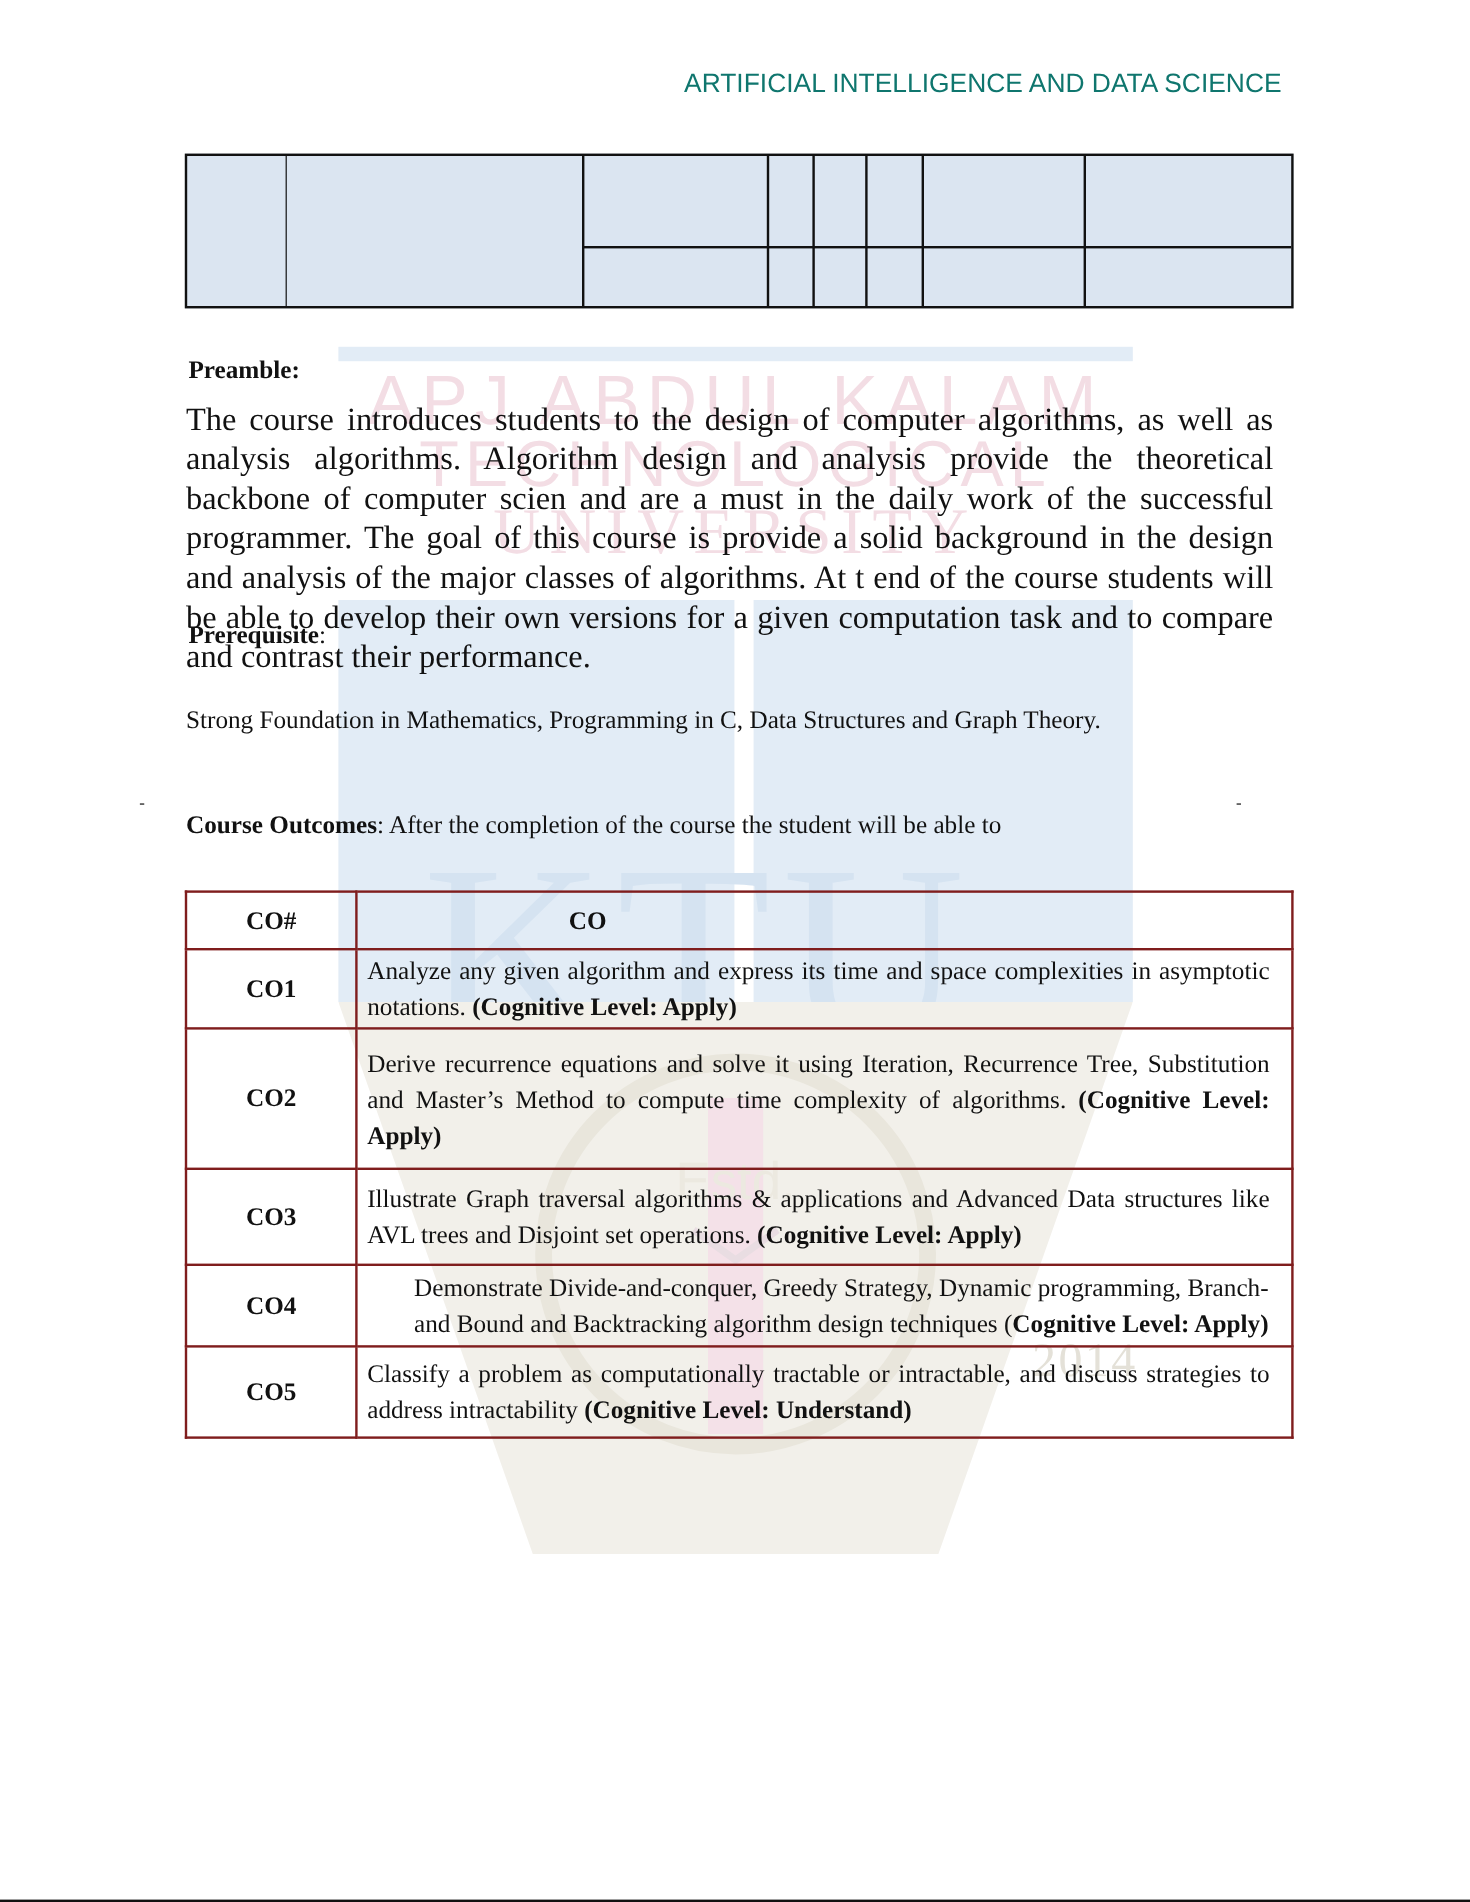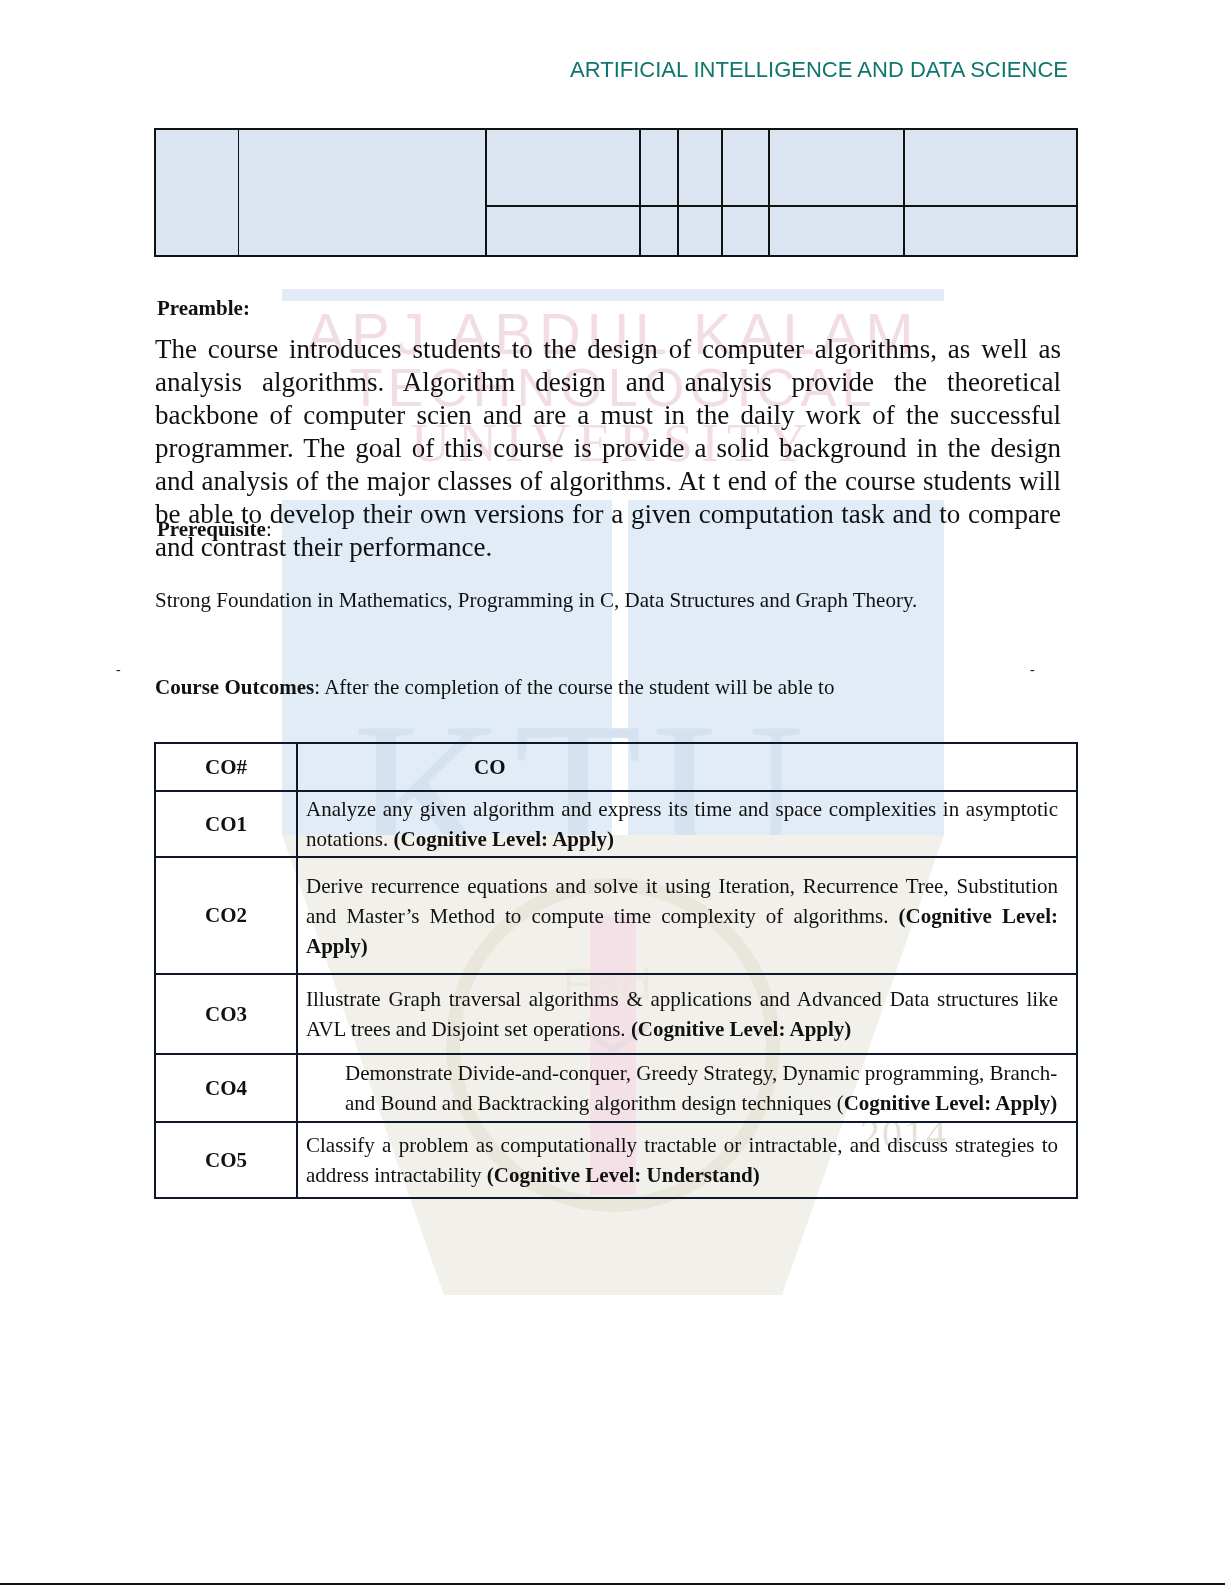--- a/index.html
+++ b/index.html
@@ -40,21 +40,21 @@
 
   #preamble-heading { top: 296px; left: 157px; }
   #preamble-body { top: 333px; }
   #prereq-heading { top: 517px; left: 157px; }
   #prereq-body { top: 588px; font-size: 21px; }
   #co-intro { top: 675px; font-size: 21px; }
   .dash { position: absolute; font-size: 14px; color: #111; z-index: 2; }
 
   
   .co-table { position: absolute; left: 154px; top: 742px; width: 924px; border-collapse: collapse; z-index: 2; }
-  .co-table td, .co-table th { border: 2px solid #0f172a; font-size: 21px; vertical-align: middle; }
+  .co-table td, .co-table th { border: 2px solid #7f1d1d; font-size: 21px; vertical-align: middle; }
   .co-table th { font-weight: bold; height: 44px; }
   .co-table td.id { width: 138px; text-align: center; font-weight: bold; }
   .co-table td.desc { padding: 2px 18px 2px 8px; text-align: justify; line-height: 30px; }
   .co-table th.co-col { text-align: left; padding-left: 176px; }
   .b { font-weight: bold; }
 
   .bottom-rule { position: absolute; left: 0; top: 1583px; width: 1225px; height: 2px; background: #111; }
 </style>
 </head>
 <body>

